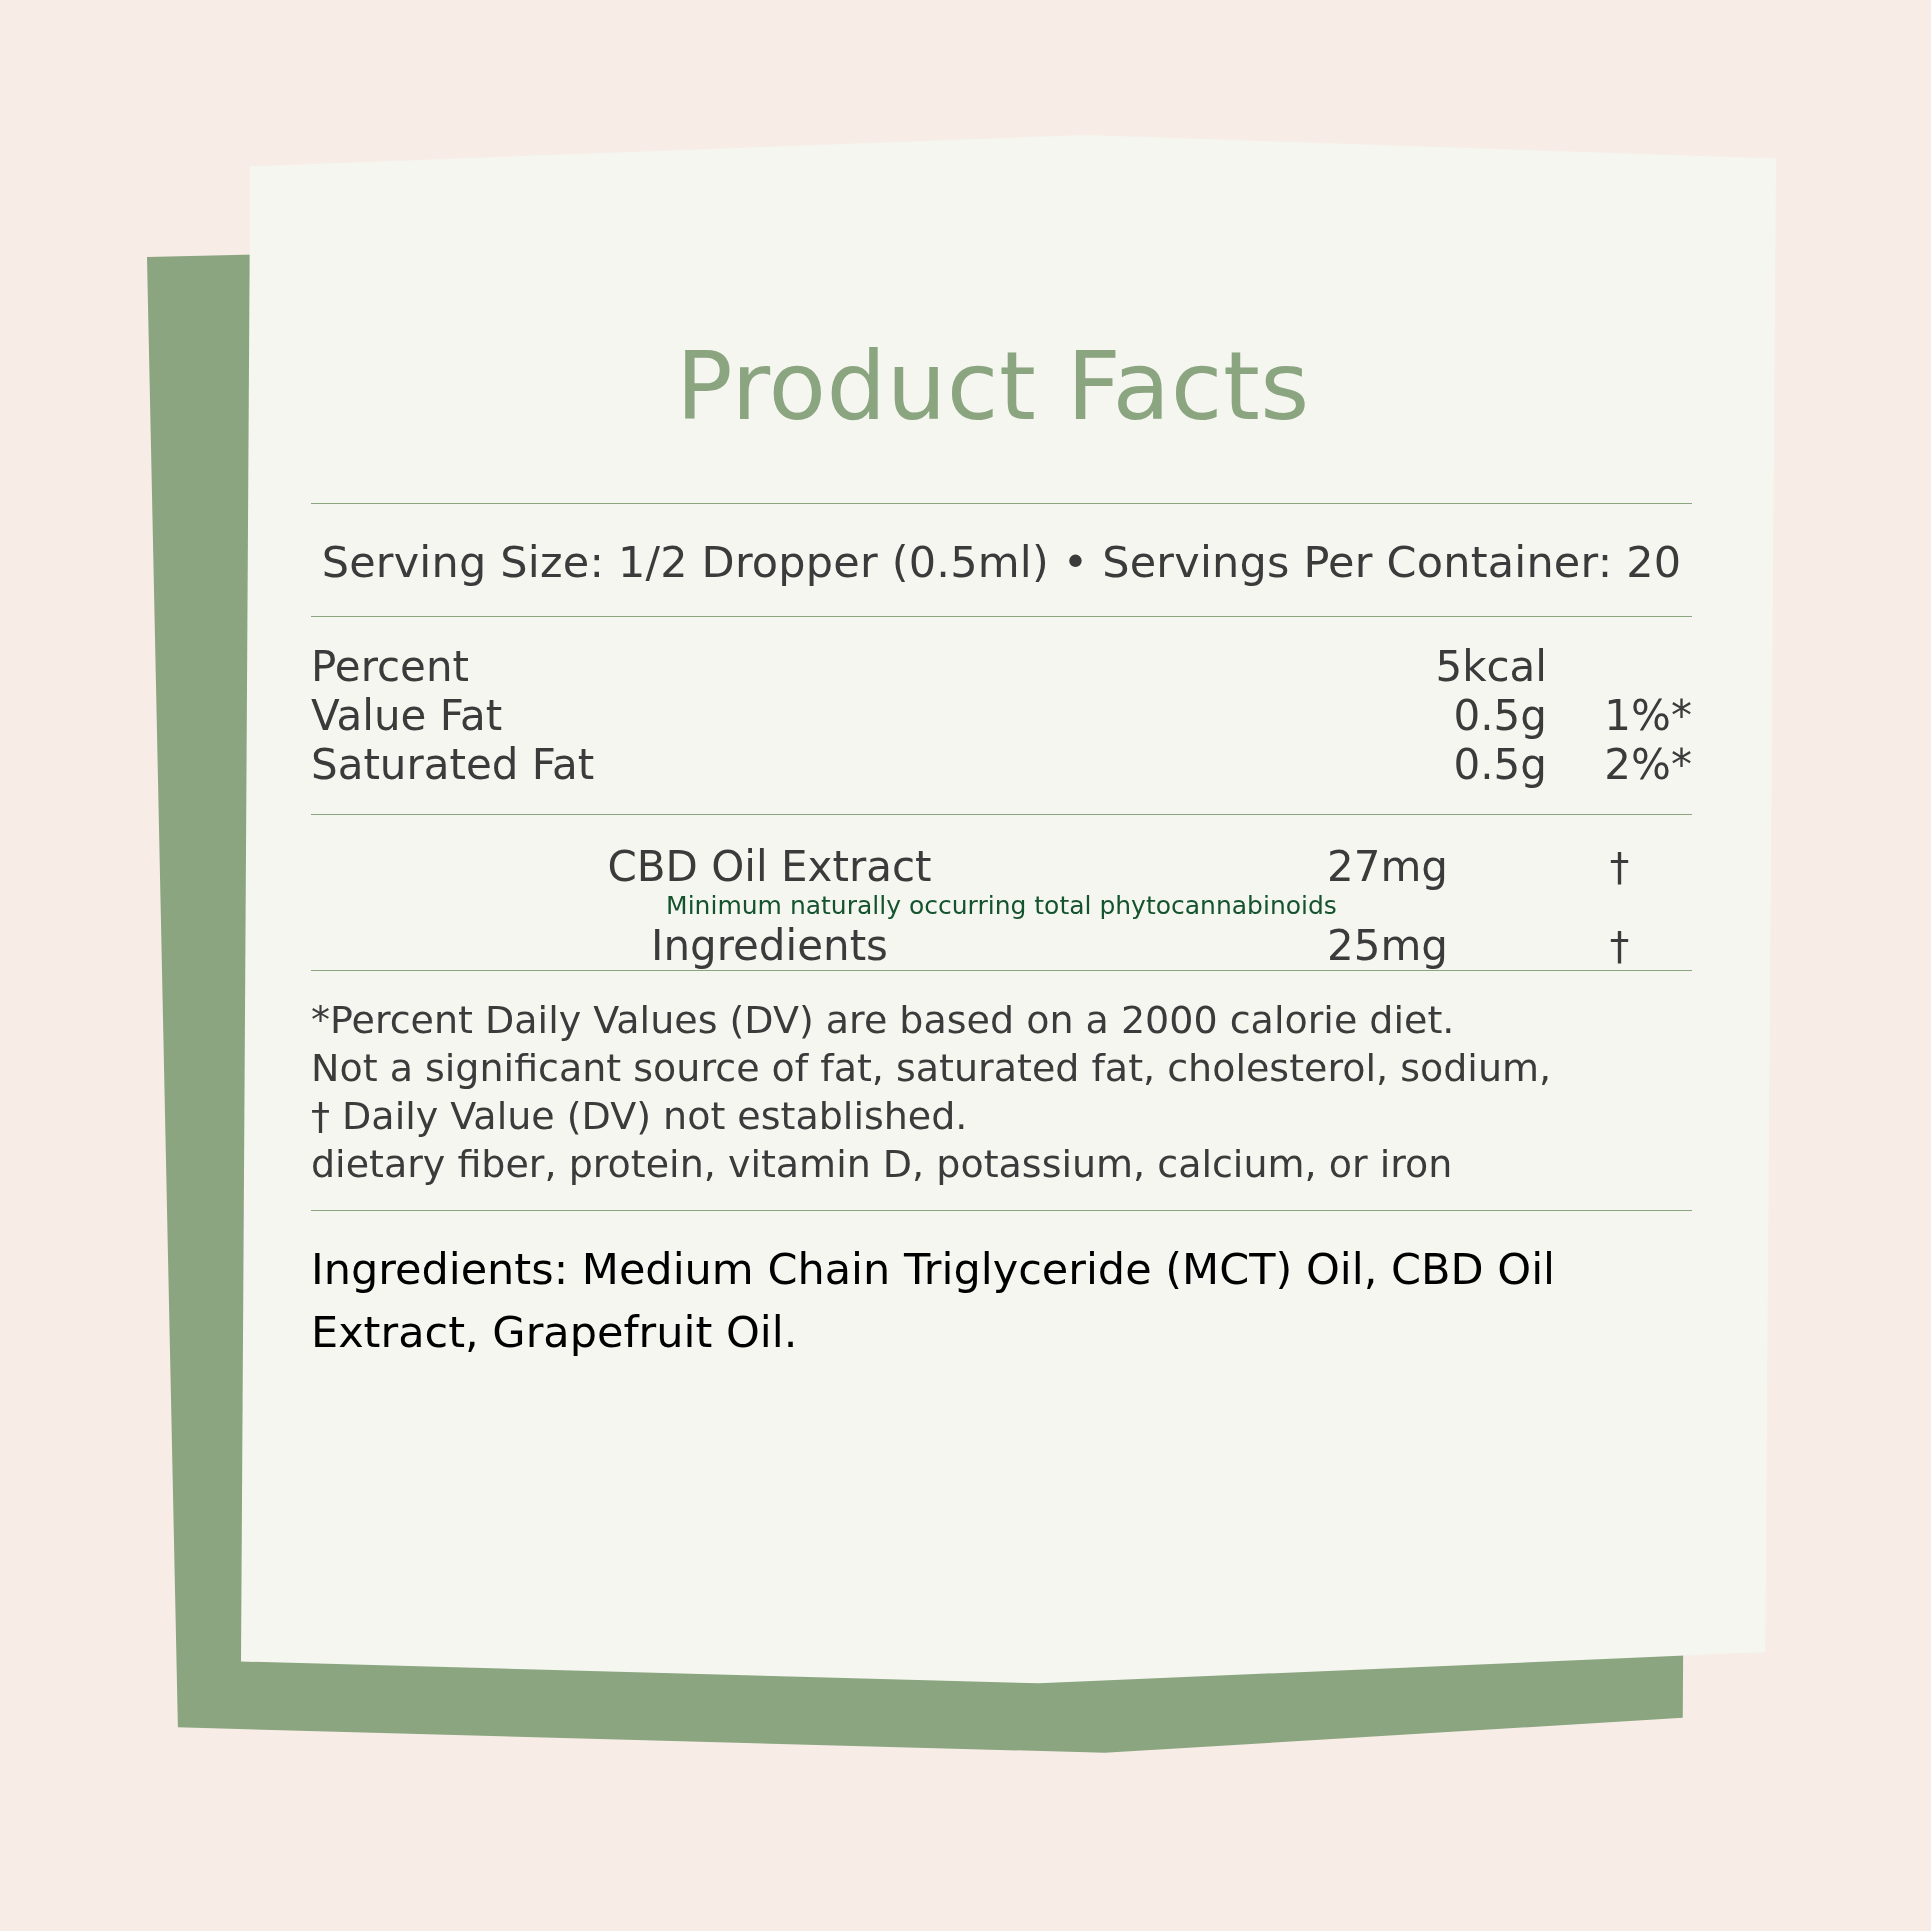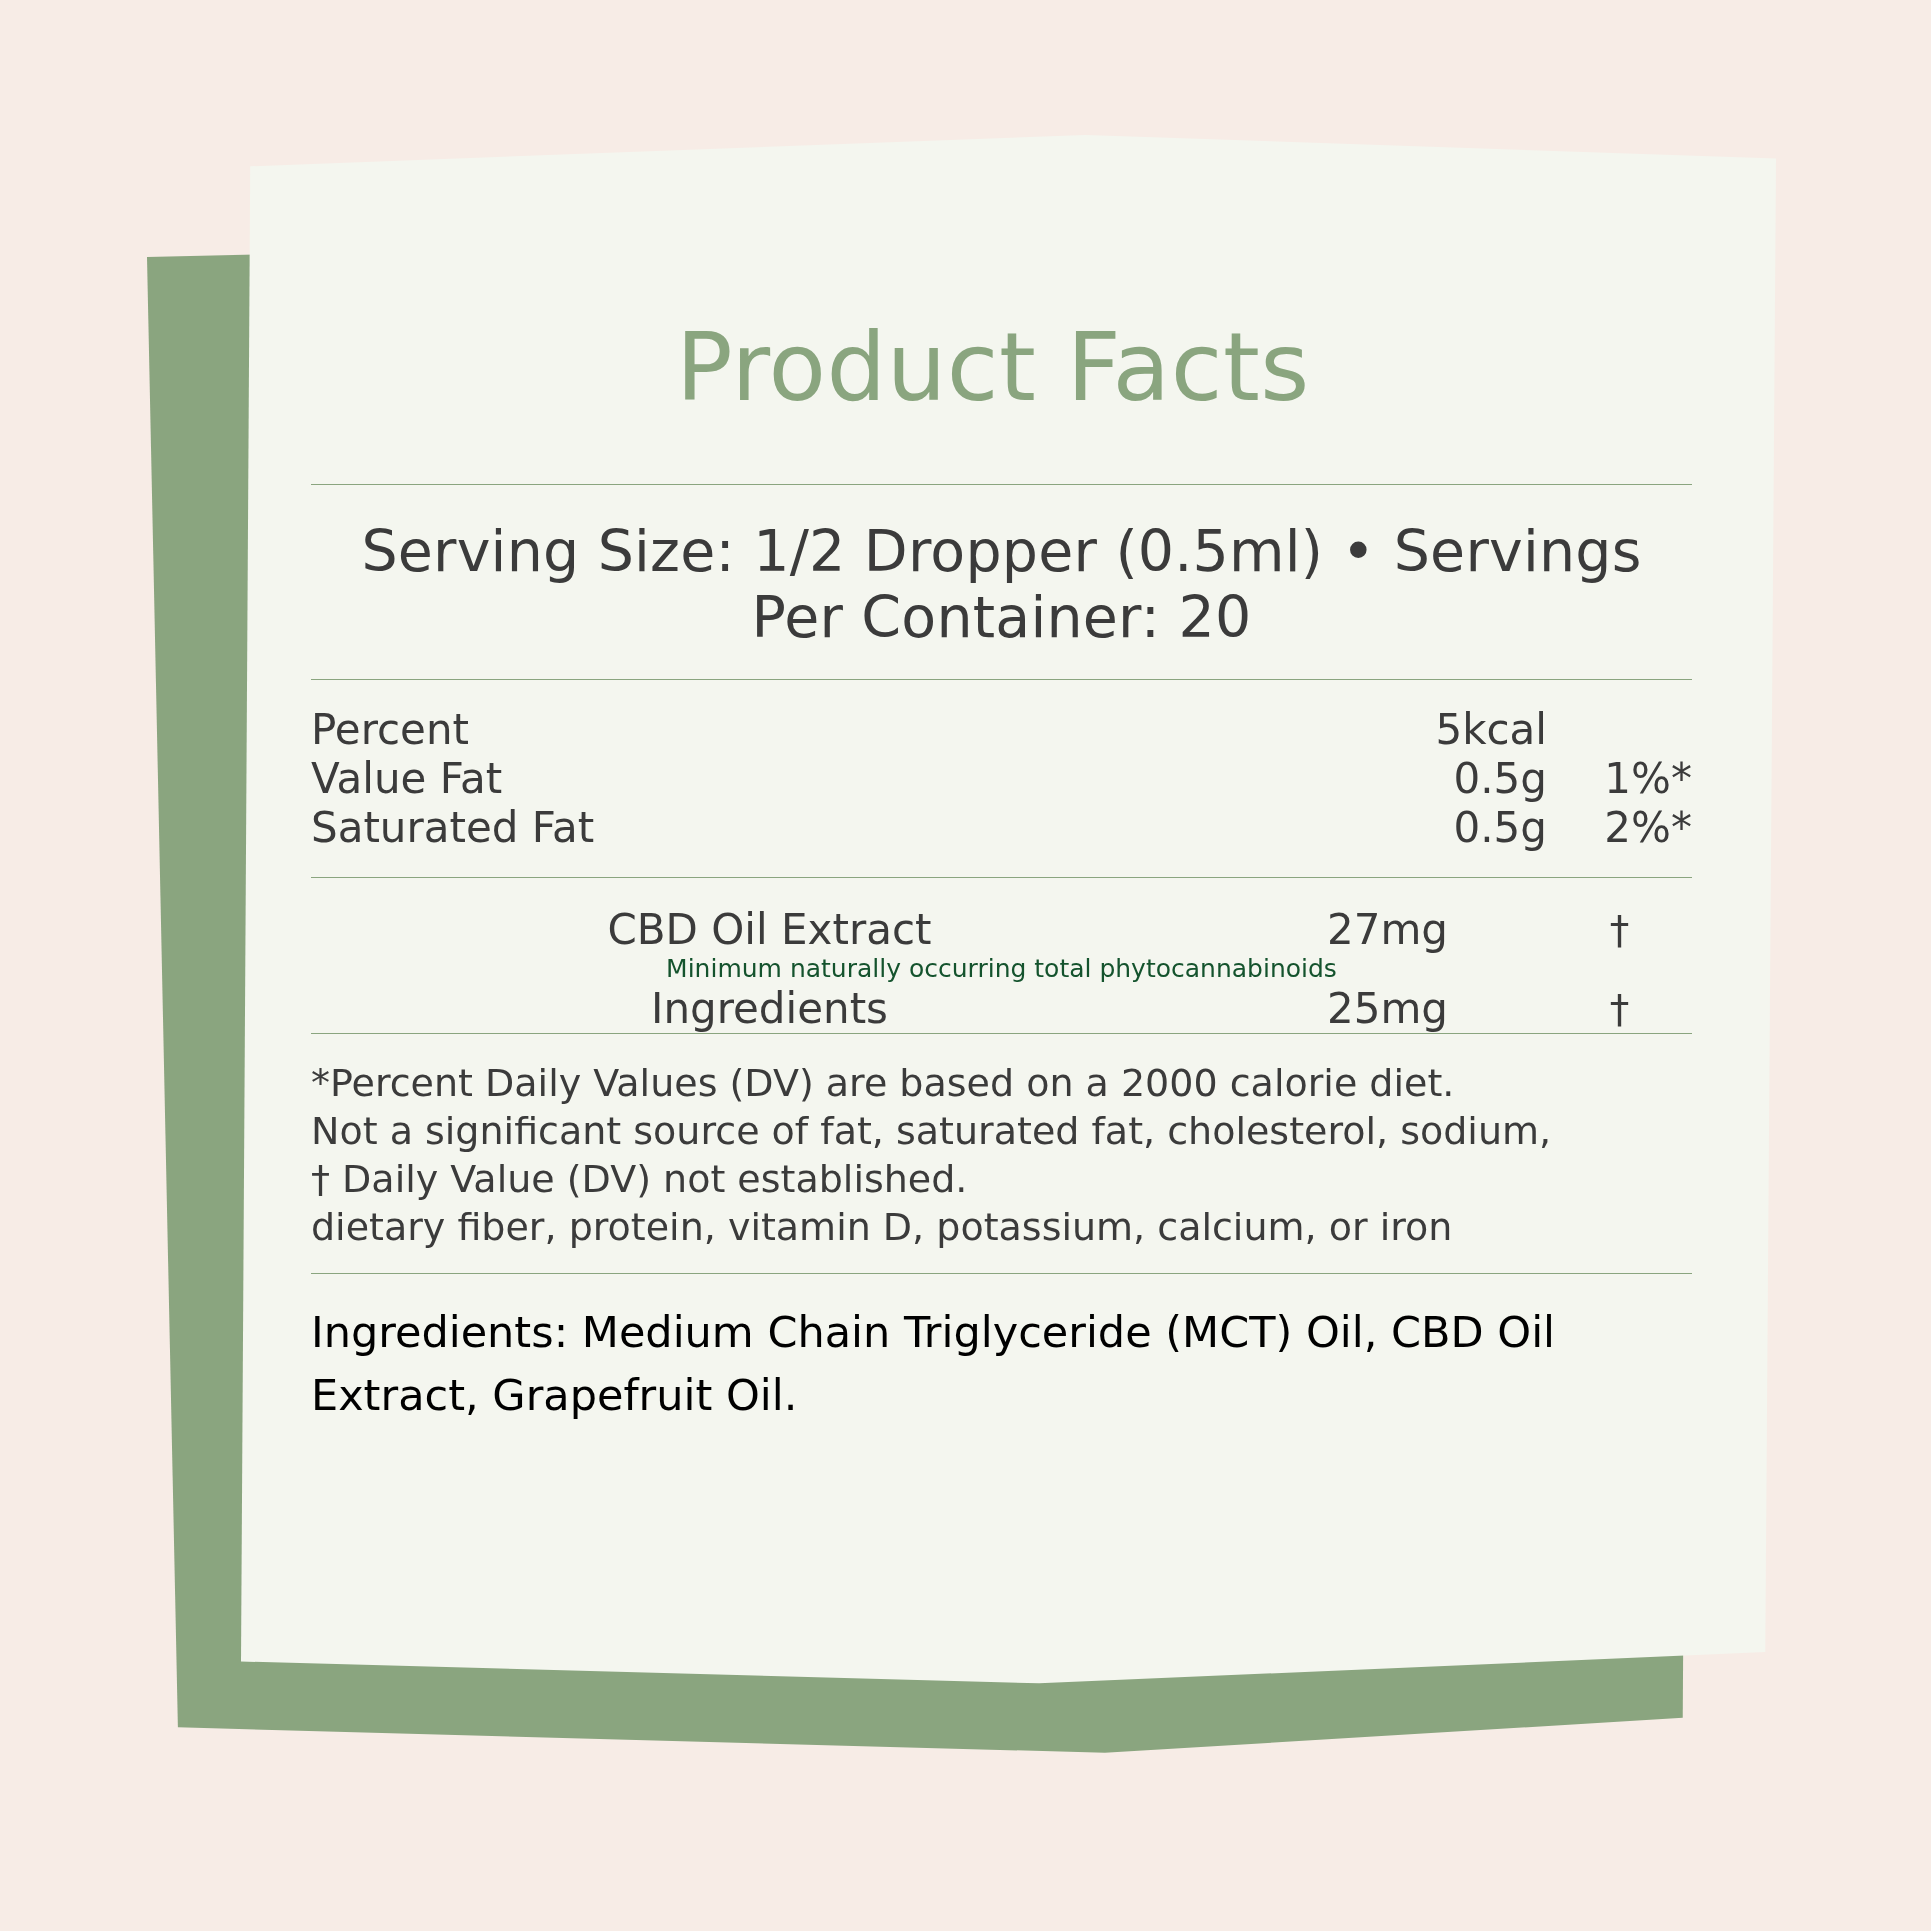--- a/index.html
+++ b/index.html
@@ -38,21 +38,21 @@
     top: 135px;
     width: 1535px;
     height: 1564px;
     background: #f4f6ef;
     clip-path: polygon(0.6% 2.0%, 55% 0.0%, 100% 1.5%, 99.3% 97.0%, 52% 99.0%, 0.0% 97.6%);
   }
 
   .content {
     position: absolute;
     left: 311px;
-    top: 319px;
+    top: 338px;
     width: 1381px;
   }
 
   .title {
     text-align: center;
     color: #8aa57f;
     font-size: 94px;
     font-weight: 400;
     letter-spacing: 0.5px;
     line-height: 1.05;
@@ -61,21 +61,21 @@
   }
 
   .rule {
     border: 0;
     border-top: 1.9px solid #8aa57f;
     margin: 0;
     width: 100%;
   }
 
   .serving {
-    font-size: 57px;
+    font-size: 43px;
     color: #3b3b3b;
     text-align: center;
     padding: 33px 0 29px 0;
     letter-spacing: 0.2px;
   }
 
   table.facts {
     width: 100%;
     border-collapse: collapse;
     font-size: 42px;

